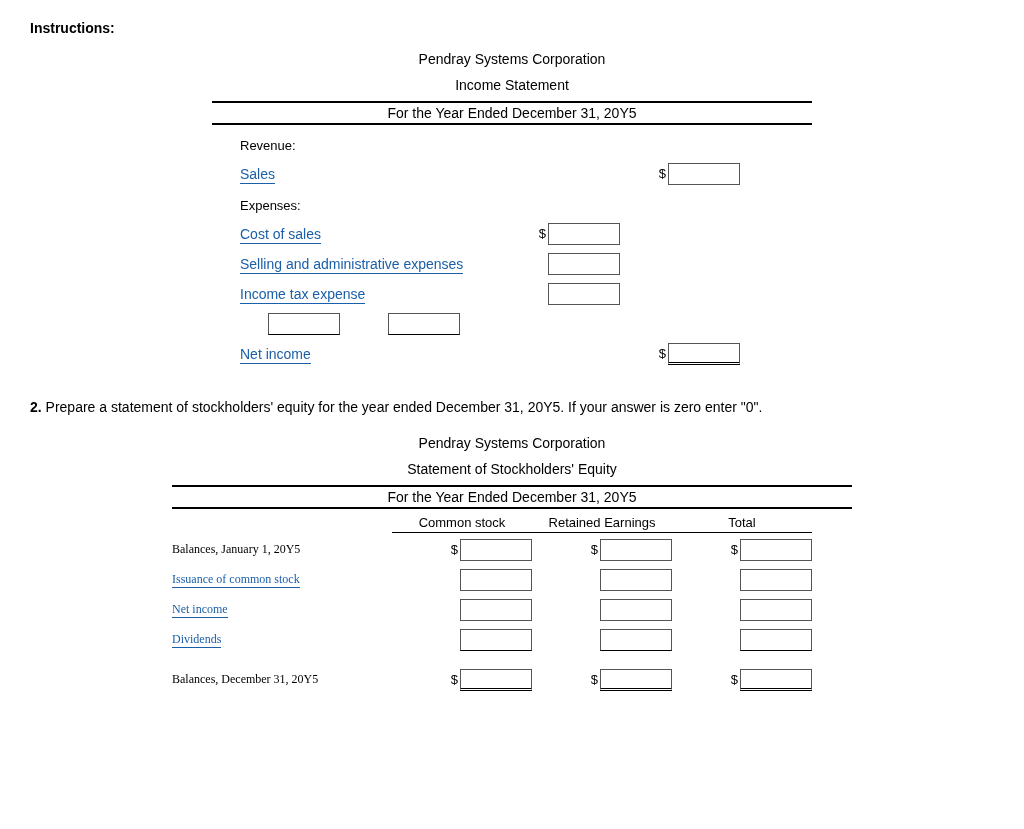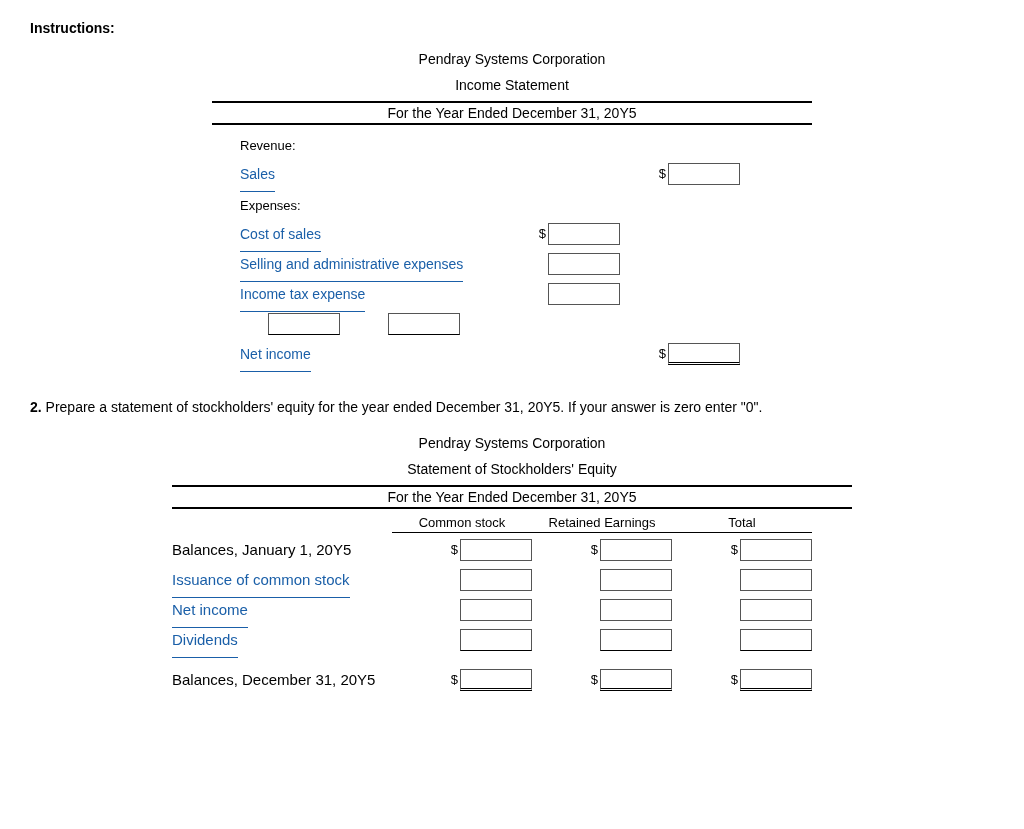--- a/index.html
+++ b/index.html
@@ -50,21 +50,21 @@
       margin-bottom: 4px;
       min-height: 26px;
       margin-left: 28px;
     }
     .row-label {
       flex: 0 0 280px;
     }
     .blue-label {
       color: #1a5fa8;
       border-bottom: 1px solid #1a5fa8;
-      padding-bottom: 9px;
+      padding-bottom: 1px;
     }
     .col-mid {
       flex: 0 0 100px;
       display: flex;
       align-items: center;
       justify-content: flex-end;
       gap: 2px;
     }
     .col-right {
       flex: 0 0 120px;
@@ -107,21 +107,22 @@
       padding-bottom: 2px;
     }
     .eq-data-row {
       display: flex;
       align-items: center;
       margin-bottom: 4px;
       min-height: 26px;
     }
     .eq-row-label {
       flex: 0 0 220px;
-      font-size: 15px;
+      font-size: 12px;
+      font-family: Liberation Serif, serif;
     }
     .eq-cell {
       flex: 0 0 140px;
       display: flex;
       align-items: center;
       justify-content: flex-end;
       gap: 2px;
     }
   </style>
 </head>

